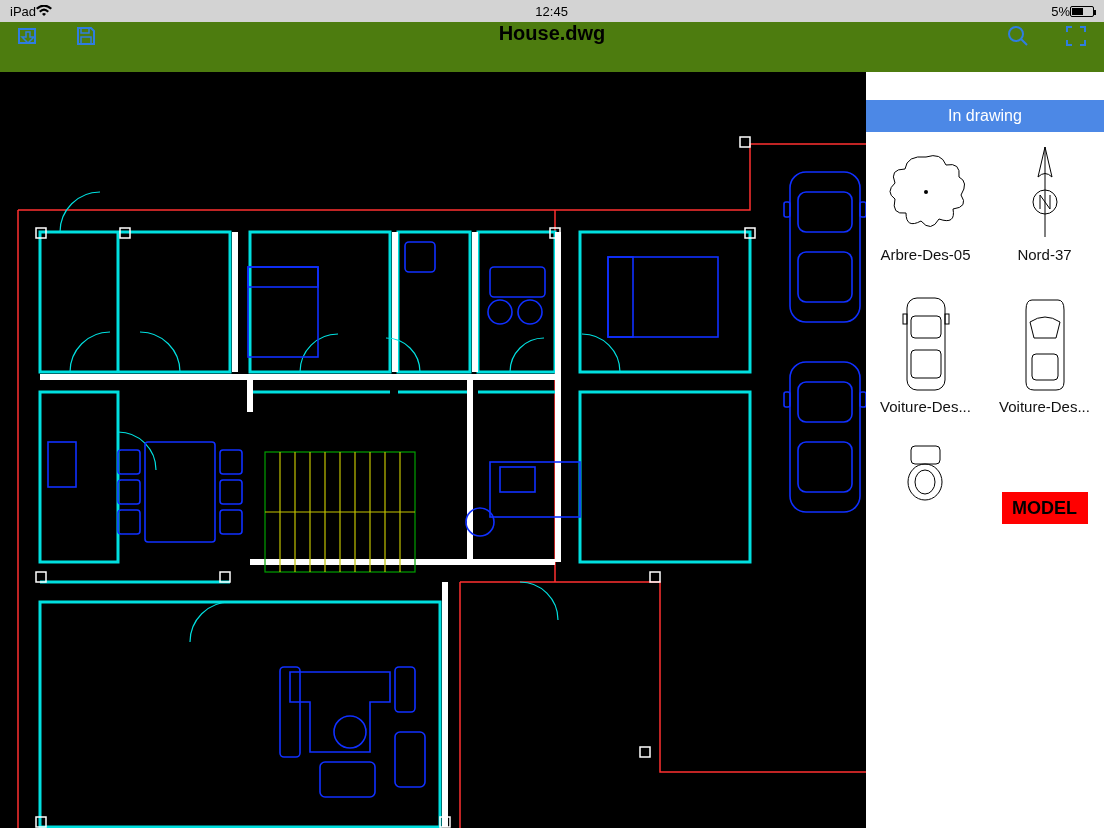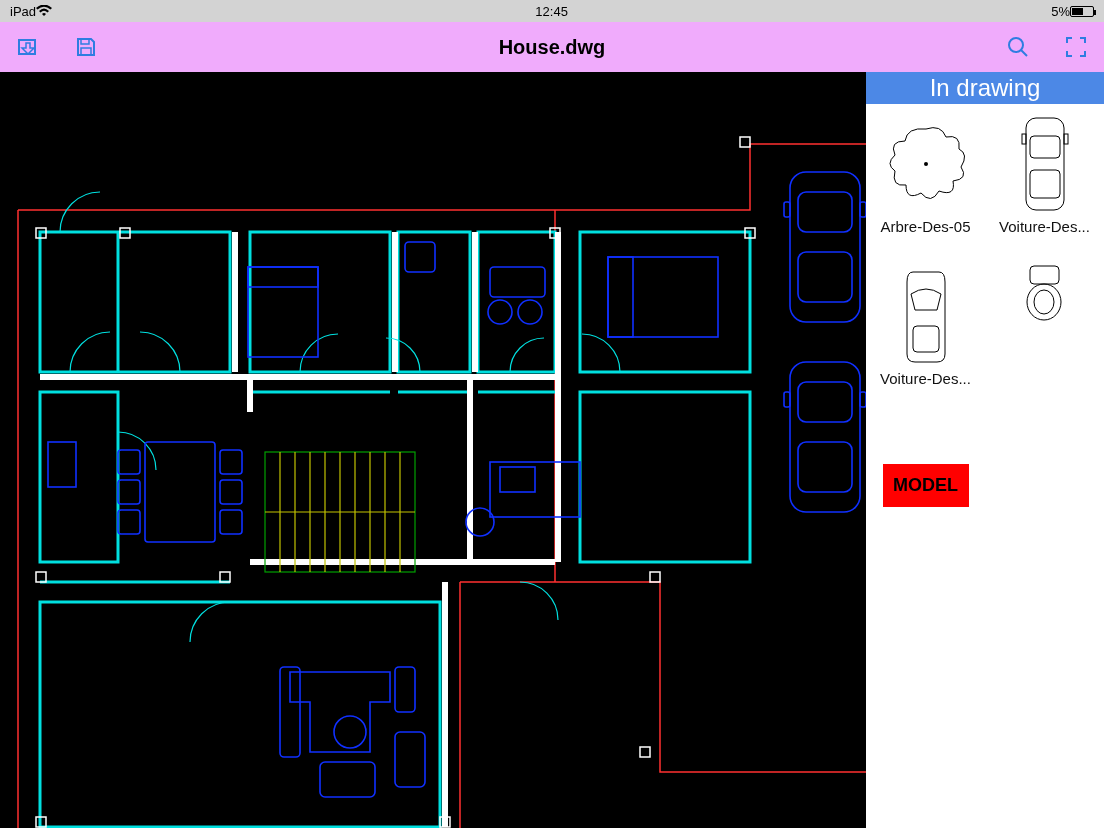--- a/index.html
+++ b/index.html
@@ -3,33 +3,33 @@
 <meta charset="utf-8">
 <style>
   * { box-sizing: border-box; margin: 0; padding: 0; }
   html, body { width: 1104px; height: 828px; font-family: -apple-system, Helvetica, Arial, sans-serif; overflow: hidden; }
   .status-bar { height: 22px; background: #d3d3d3; display: flex; align-items: center; justify-content: space-between; padding: 0 10px; font-size: 13px; color: #000; }
   .status-left, .status-right { display: flex; align-items: center; gap: 0; }
   .wifi-icon { font-size: 13px; }
   .battery-icon { display:inline-block; width: 24px; height: 11px; border: 1px solid #000; border-radius: 2px; position: relative; }
   .battery-icon::after { content:''; position:absolute; right:-3px; top:3px; width:2px; height:5px; background:#000; }
   .battery-fill { position:absolute; left:1px; top:1px; bottom:1px; width:50%; background:#000; }
-  .toolbar { height: 50px; background: #f0abfc; display:flex; align-items:center; justify-content:space-between; padding: 0 14px; }
+  .toolbar { height: 50px; background: #4d7c0f; display:flex; align-items:flex-start; justify-content:space-between; padding: 0 14px; }
   .toolbar-left, .toolbar-right { display:flex; align-items:center; gap:30px; }
   .toolbar-title { font-size: 20px; font-weight: bold; color: #000; position:absolute; left:50%; transform:translateX(-50%); }
   .tb-icon { width: 28px; height: 28px; display:flex; align-items:center; justify-content:center; color:#2f7de1; }
   .main { display:flex; height: 756px; }
   .canvas { flex: 1; background: #000; position: relative; overflow:hidden; }
   .sidebar { width: 238px; background: #fff; display:flex; flex-direction:column; }
-  .sidebar-header { height: 32px; background: #4c88e6; color: #fff; font-size: 24px; display:flex; align-items:center; justify-content:center; }
+  .sidebar-header { height: 32px; background: #4c88e6; color: #fff; font-size: 16px; display:flex; align-items:center; justify-content:center;margin-top:28px; }
   .blocks-grid { flex:1; display:grid; grid-template-columns: 1fr 1fr; grid-auto-rows: 152px; overflow:hidden; }
   .block-item { display:flex; flex-direction:column; align-items:center; justify-content:flex-start; padding-top:6px; }
   .block-thumb { width: 100px; height: 108px; display:flex; align-items:center; justify-content:center; }
   .block-label { font-size: 15px; color:#111; text-align:center; white-space:nowrap; overflow:hidden; text-overflow:ellipsis; width: 110px; }
-  .model-badge { width: 86px; height: 43px; background:#ff0000; color:#000; font-weight:bold; font-size:18px; display:flex; align-items:center; justify-content:center; margin-top:50px; }
+  .model-badge { width: 86px; height: 32px; background:#ff0000; color:#000; font-weight:bold; font-size:18px; display:flex; align-items:center; justify-content:center; margin-top:50px; }
   svg { display:block; }
 </style>
 </head>
 <body>
 
 <div class="status-bar">
   <div class="status-left">
     <span>iPad</span>
     <span class="wifi-icon">
       <svg width="16" height="12" viewBox="0 0 16 12">
@@ -230,20 +230,31 @@
               <path d="M45 10 Q60 5 65 18 Q80 15 78 30 Q88 35 80 48 Q88 60 72 62 Q75 78 58 72 Q50 86 40 74 Q25 82 25 66 Q10 68 14 52 Q4 45 14 36 Q8 22 24 22 Q26 8 45 10 Z" fill="none" stroke="#000" stroke-width="1"></path>
               <circle cx="45" cy="45" r="2" fill="#000"></circle>
             </svg>
         </div>
         <div class="block-label">Arbre-Des-05</div>
       </div>
 
 
 
 
+      <div class="block-item">
+        <div class="block-thumb">
+          <svg width="50" height="100" viewBox="0 0 50 100">
+              <line x1="25" y1="5" x2="25" y2="95" stroke="#000"></line>
+              <path d="M25 5 L18 35 Q25 28 32 35 Z" fill="none" stroke="#000"></path>
+              <circle cx="25" cy="60" r="12" fill="none" stroke="#000"></circle>
+              <path d="M20 67 L20 53 L30 67 L30 53" fill="none" stroke="#000" stroke-width="1"></path>
+            </svg>
+        </div>
+        <div class="block-label">Nord-37</div>
+      </div>
 
 
       <div class="block-item">
         <div class="block-thumb">
           <svg width="50" height="100" viewBox="0 0 50 100">
               <rect x="6" y="4" width="38" height="92" rx="10" fill="none" stroke="#000"></rect>
               <rect x="10" y="22" width="30" height="22" rx="4" fill="none" stroke="#000"></rect>
               <rect x="10" y="56" width="30" height="28" rx="4" fill="none" stroke="#000"></rect>
               <rect x="2" y="20" width="4" height="10" fill="none" stroke="#000"></rect>
               <rect x="44" y="20" width="4" height="10" fill="none" stroke="#000"></rect>

